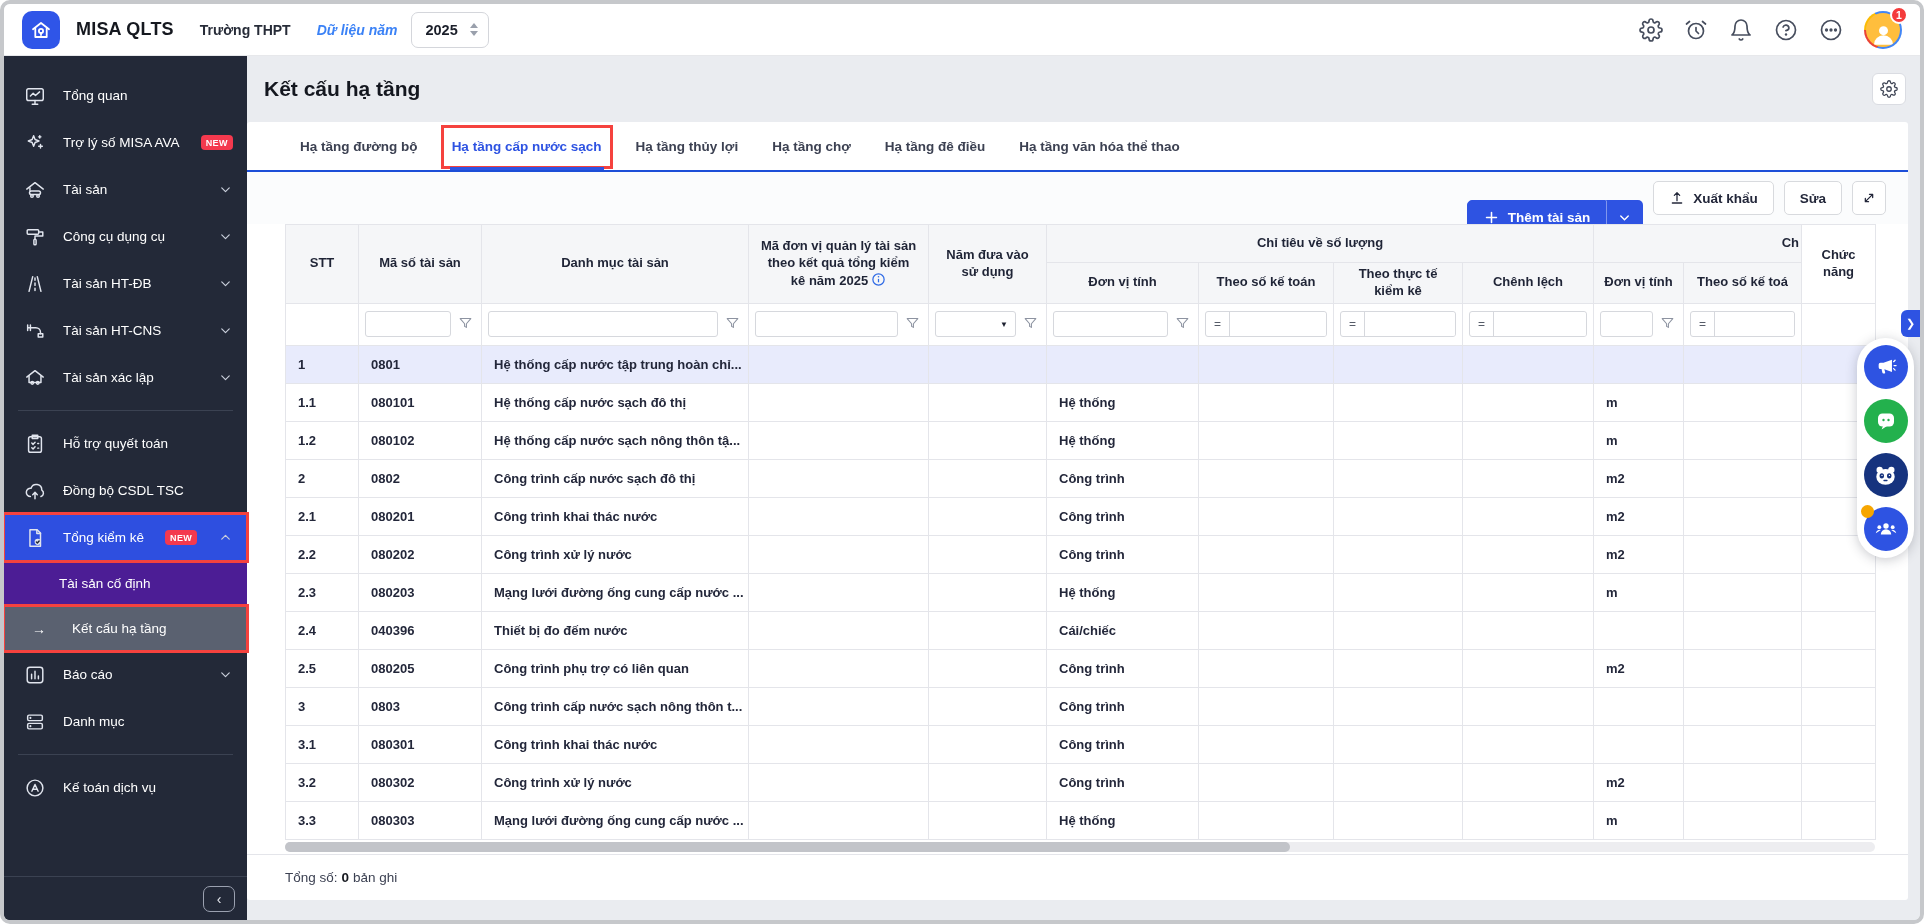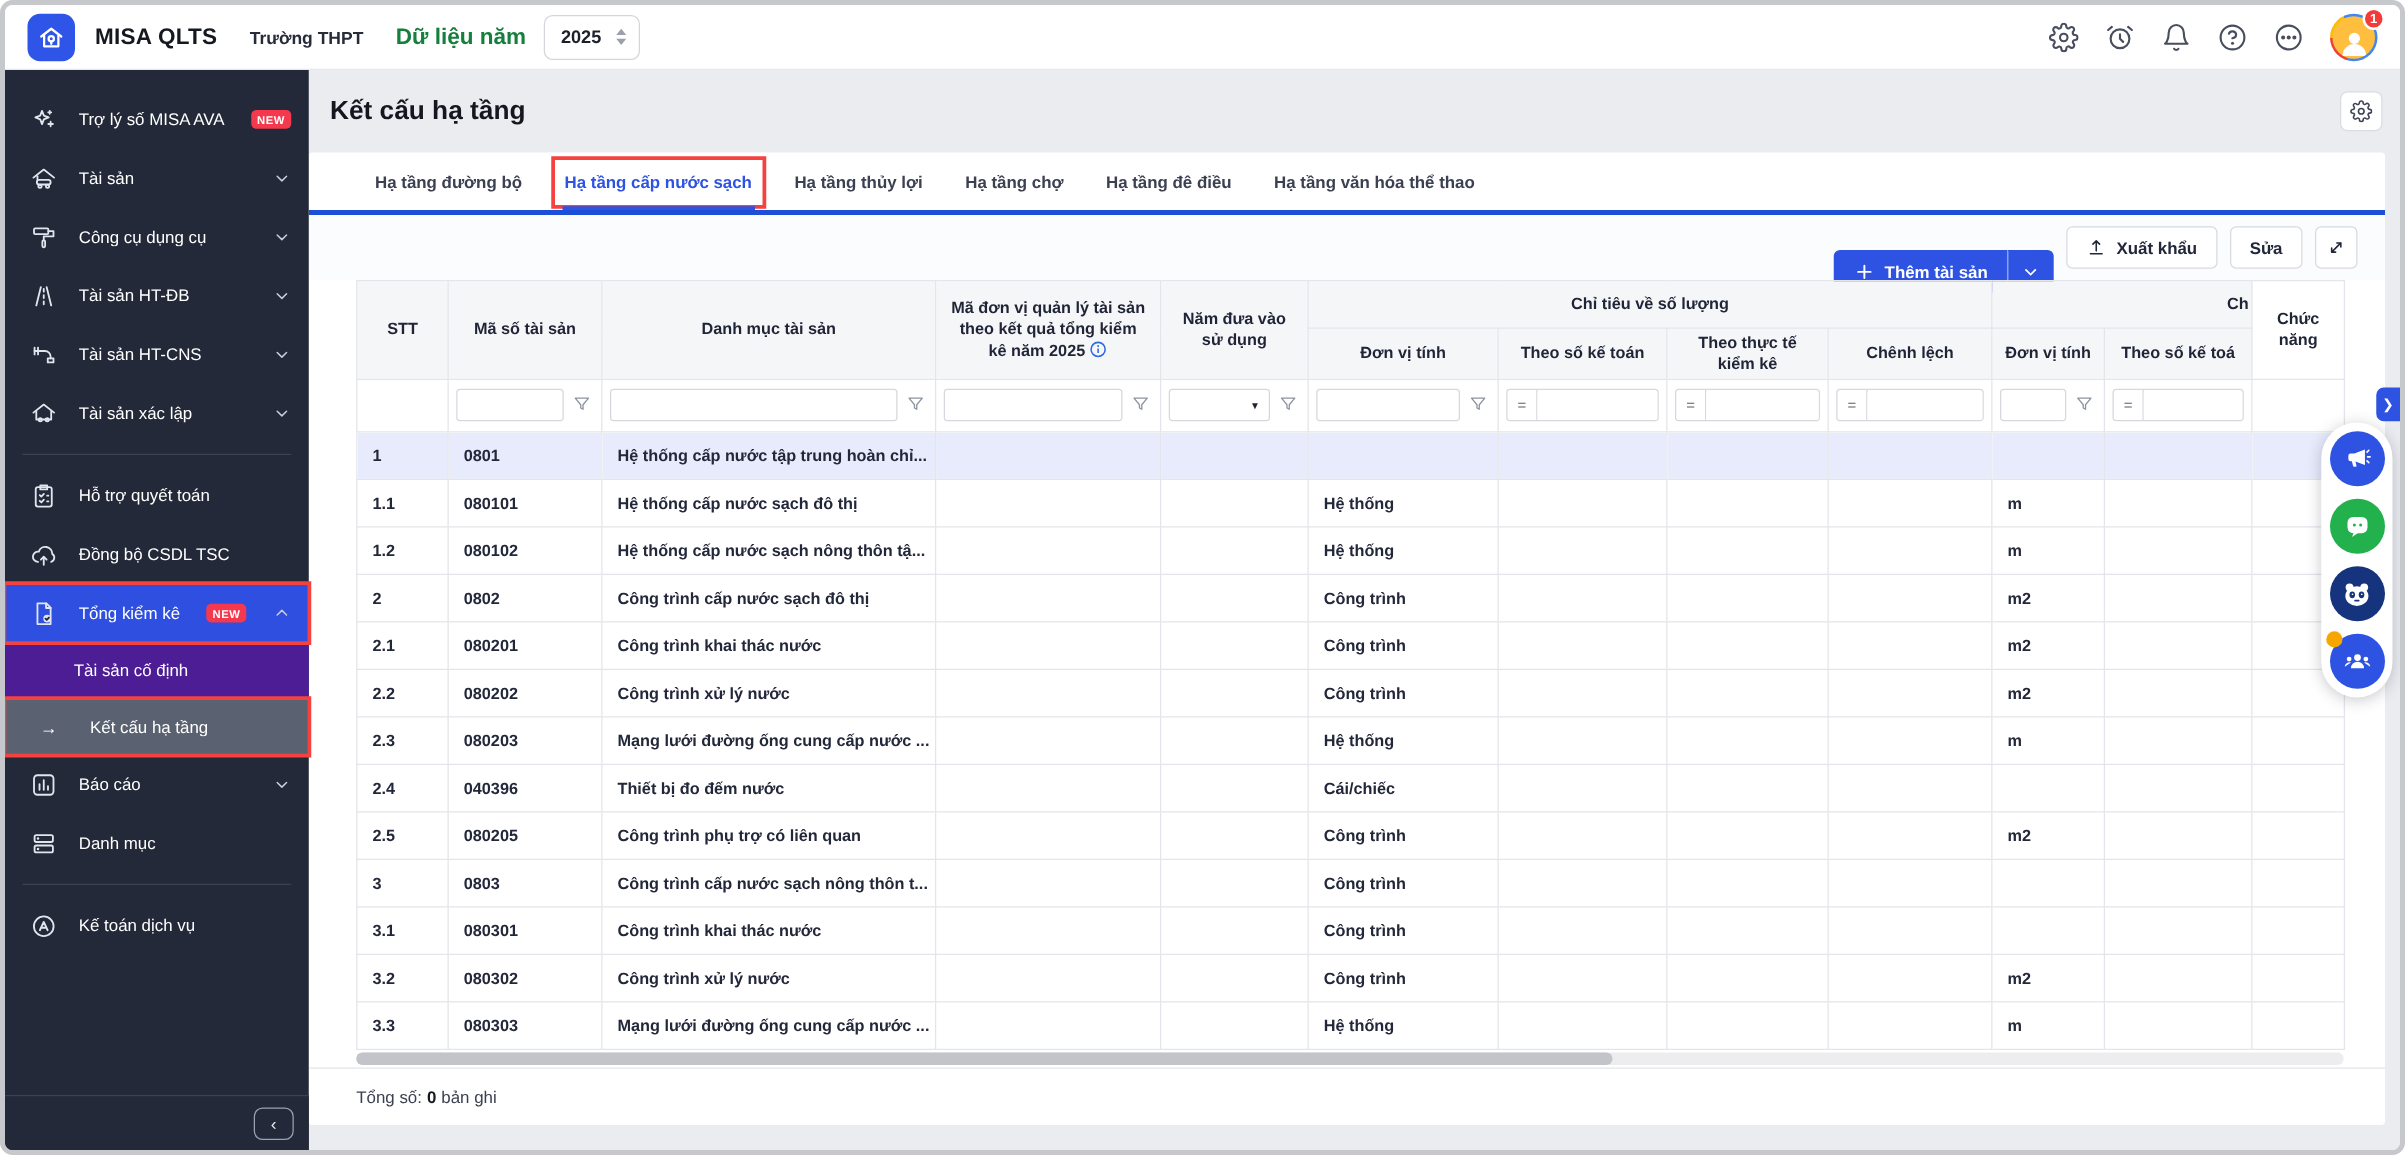--- a/index.html
+++ b/index.html
@@ -8,21 +8,21 @@
             position:relative; display:flex; flex-direction:column; background:#eaecf0; }
 
   
   .topbar { height:52px; background:#fff; border-bottom:1px solid #e7e8eb; display:flex;
             align-items:center; justify-content:space-between; padding:0 18px 0 18px; flex:0 0 52px; }
   .tb-left { display:flex; align-items:center; gap:26px; }
   .logo { width:38px; height:38px; border-radius:10px; background:#2f55e8; display:flex;
           align-items:center; justify-content:center; cursor:pointer; }
   .brand { font-size:18px; font-weight:800; color:#15181f; letter-spacing:.2px; margin-left:-10px; }
   .tb-item { font-size:14px; color:#272c38; font-weight:600; cursor:pointer; }
-  .tb-label { font-size:18px; color:#15803d; font-weight:600; }
+  .tb-label { font-size:14px; color:#3b82f6; font-weight:600;font-style:italic; }
   .year-box { height:36px; border:1px solid #d4d6db; border-radius:7px; display:flex; align-items:center;
               gap:12px; padding:0 10px 0 13px; font-size:14.5px; font-weight:600; color:#1b1f2a;
               cursor:pointer; margin-left:-12px; }
   .stepper { display:flex; flex-direction:column; gap:3px; }
   .stepper i { width:0; height:0; border-left:4px solid transparent; border-right:4px solid transparent; display:block; }
   .stepper .up { border-bottom:5px solid #9aa0ac; }
   .stepper .dn { border-top:5px solid #9aa0ac; }
   .tb-right { display:flex; align-items:center; gap:21px; }
   .tb-icon { width:24px; height:24px; color:#474e5e; cursor:pointer; display:flex; }
   .tb-icon svg { width:100%; height:100%; }
@@ -65,21 +65,21 @@
   .main { flex:1; display:flex; flex-direction:column; padding:0 12px 0 0; min-width:0; background:#eaecf0; }
   .page-head { height:66px; display:flex; align-items:center; justify-content:space-between; padding:0 2px 0 17px; }
   .page-head h1 { font-size:21px; font-weight:700; color:#14171f; }
   .icon-btn { width:34px; height:32px; background:#fff; border:1px solid #dadce2; border-radius:6px;
               display:flex; align-items:center; justify-content:center; color:#3e4454; cursor:pointer; }
   .card { background:#fff; flex:1; display:flex; flex-direction:column; margin-bottom:20px;
           min-height:0; overflow:hidden; border-radius:3px; }
 
   
   .tabbar { height:50px; flex:0 0 50px; display:flex; align-items:stretch; gap:34px;
-            padding:0 20px 0 53px; border-bottom:4px solid #1d4ed8; }
+            padding:0 20px 0 53px; border-bottom:2px solid #1d4ed8; }
   .tab { display:flex; align-items:center; font-size:13.5px; color:#3c4152; font-weight:600;
          cursor:pointer; position:relative; }
   .tab.active { color:#2e53e2; font-weight:700; }
   .tab.active::after { content:""; position:absolute; left:-2px; right:-2px; bottom:0; height:3px; background:#2e53e2; }
   .tab .ann { position:absolute; left:-11px; right:-11px; top:3px; bottom:1px; border:3px solid #f5423e; pointer-events:none; }
 
   
   .toolbar { height:52px; flex:0 0 52px; background:#fbfcfd; display:flex; align-items:center;
              justify-content:flex-end; gap:10px; padding-right:22px; }
   .btn { height:34px; display:inline-flex; align-items:center; gap:8px; background:#fff;
@@ -213,20 +213,30 @@
       </div>
     </div>
   </header>
 
   <div class="app-body">
     <aside class="sidebar">
       <nav id="sidebar-nav">
           <div class="nav-item">
             <span class="ic">
               <svg viewBox="0 0 24 24" fill="none" stroke="currentColor" stroke-width="1.6" stroke-linecap="round" stroke-linejoin="round">
+                <rect x="3" y="4" width="18" height="13" rx="2"></rect>
+                <path d="M9 21h6M12 17v4"></path>
+                <path d="M7 12l3-3 2.5 2.5L17 7.5"></path>
+              </svg>
+            </span>
+            <span class="lbl">Tổng quan</span>
+          </div>
+          <div class="nav-item">
+            <span class="ic">
+              <svg viewBox="0 0 24 24" fill="none" stroke="currentColor" stroke-width="1.6" stroke-linecap="round" stroke-linejoin="round">
                 <path d="M10.5 4l1.6 4.2 4.2 1.6-4.2 1.6-1.6 4.2-1.6-4.2-4.2-1.6 4.2-1.6L10.5 4z"></path>
                 <path d="M18 13.5v4M16 15.5h4M17.2 4v2.6M15.9 5.3h2.6"></path>
               </svg>
             </span>
             <span class="lbl">Trợ lý số MISA AVA</span>
             <span class="nav-badge">NEW</span>
           </div>
           <div class="nav-item">
             <span class="ic">
               <svg viewBox="0 0 24 24" fill="none" stroke="currentColor" stroke-width="1.6" stroke-linecap="round" stroke-linejoin="round">

